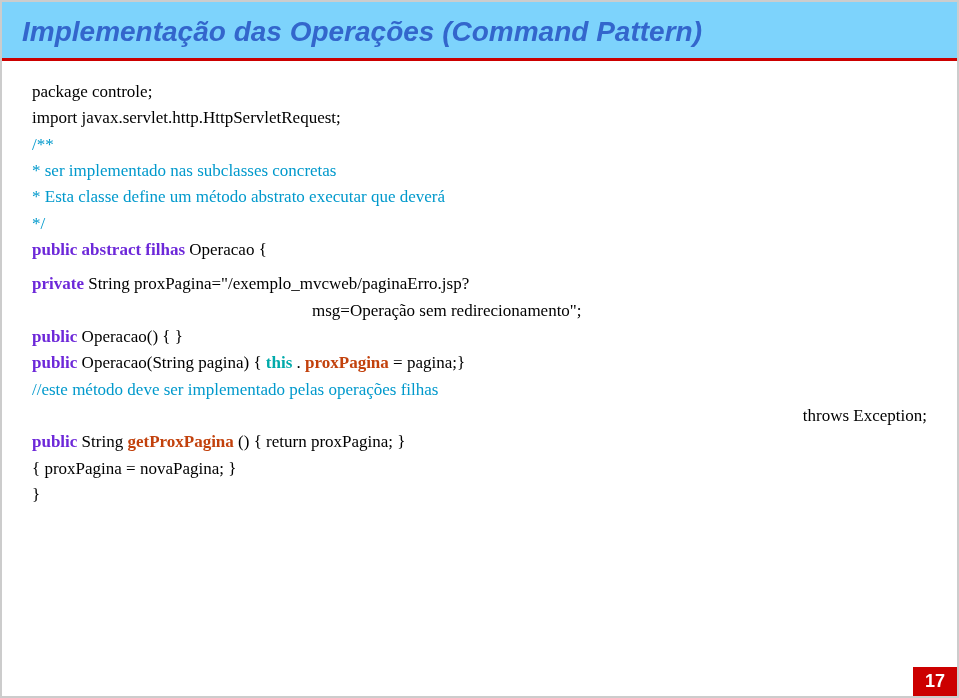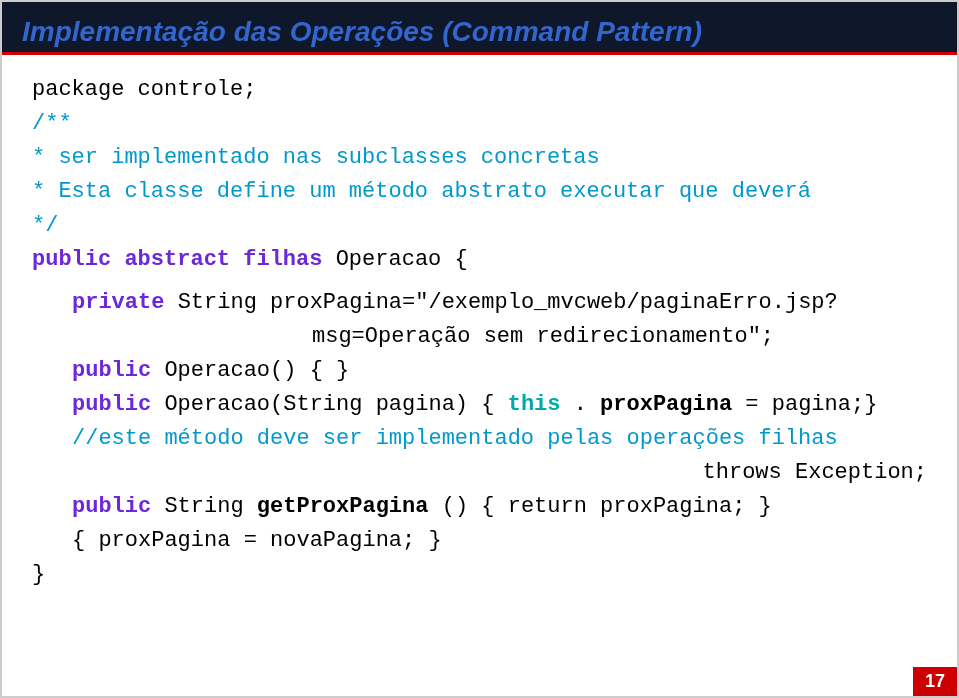--- a/index.html
+++ b/index.html
@@ -16,49 +16,49 @@
       width: 959px;
       height: 698px;
       background: #ffffff;
       border: 2px solid #cccccc;
       display: flex;
       flex-direction: column;
       position: relative;
     }
 
     .header {
-      background: #0f172a;
-      padding: 14px 20px 4px 20px;
+      background: #7dd3fc;
+      padding: 14px 20px 10px 20px;
       border-bottom: 3px solid #cc0000;
     }
 
     .header-title {
       font-family: Arial, sans-serif;
       font-size: 28px;
       font-weight: bold;
       color: #3366cc;
       font-style: italic;
     }
 
     .content {
       flex: 1;
       padding: 18px 30px 10px 30px;
       background: #ffffff;
     }
 
     .code-block {
-      font-family: Liberation Mono, monospace;
-      font-size: 22px;
+      font-family: Liberation Serif, serif;
+      font-size: 17px;
       line-height: 1.55;
       color: #000000;
     }
 
     .kw { color: #6d28d9; font-weight: bold; }       
     .cm { color: #0099cc; }                           
-    .hl { color: #000000; font-weight: bold; }        
+    .hl { color: #c2410c; font-weight: bold; }        
     .cyan { color: #00aaaa; font-weight: bold; text-align: right; }      
     .normal { color: #000000; }
 
     .footer {
       display: flex;
       justify-content: flex-end;
       align-items: center;
       padding: 4px 0 0 0;
     }
 
@@ -66,37 +66,40 @@
       background: #cc0000;
       color: #ffffff;
       font-family: Arial, sans-serif;
       font-size: 18px;
       font-weight: bold;
       padding: 4px 12px;
       min-width: 40px;
       text-align: center;
     }
 
-    .indent1 { margin-left: 40px; }
+    .indent1 { }
   </style>
 </head>
 <body>
 
 <div class="slide">
   <div class="header">
     <div class="header-title">Implementação das Operações (Command Pattern)</div>
   </div>
 
   <div class="content">
     <div class="code-block">
 
       <div>
         <span class="normal">package controle;</span>
       </div>
 
+      <div>
+        <span class="normal">import javax.servlet.http.HttpServletRequest;</span>
+      </div>
 
       <div>
         <span class="cm">/**</span>
       </div>
       <div>
         <span class="cm"> * ser implementado nas subclasses concretas</span>
       </div>
       <div>
         <span class="cm"> * Esta classe define um método abstrato executar que deverá</span>
       </div>

